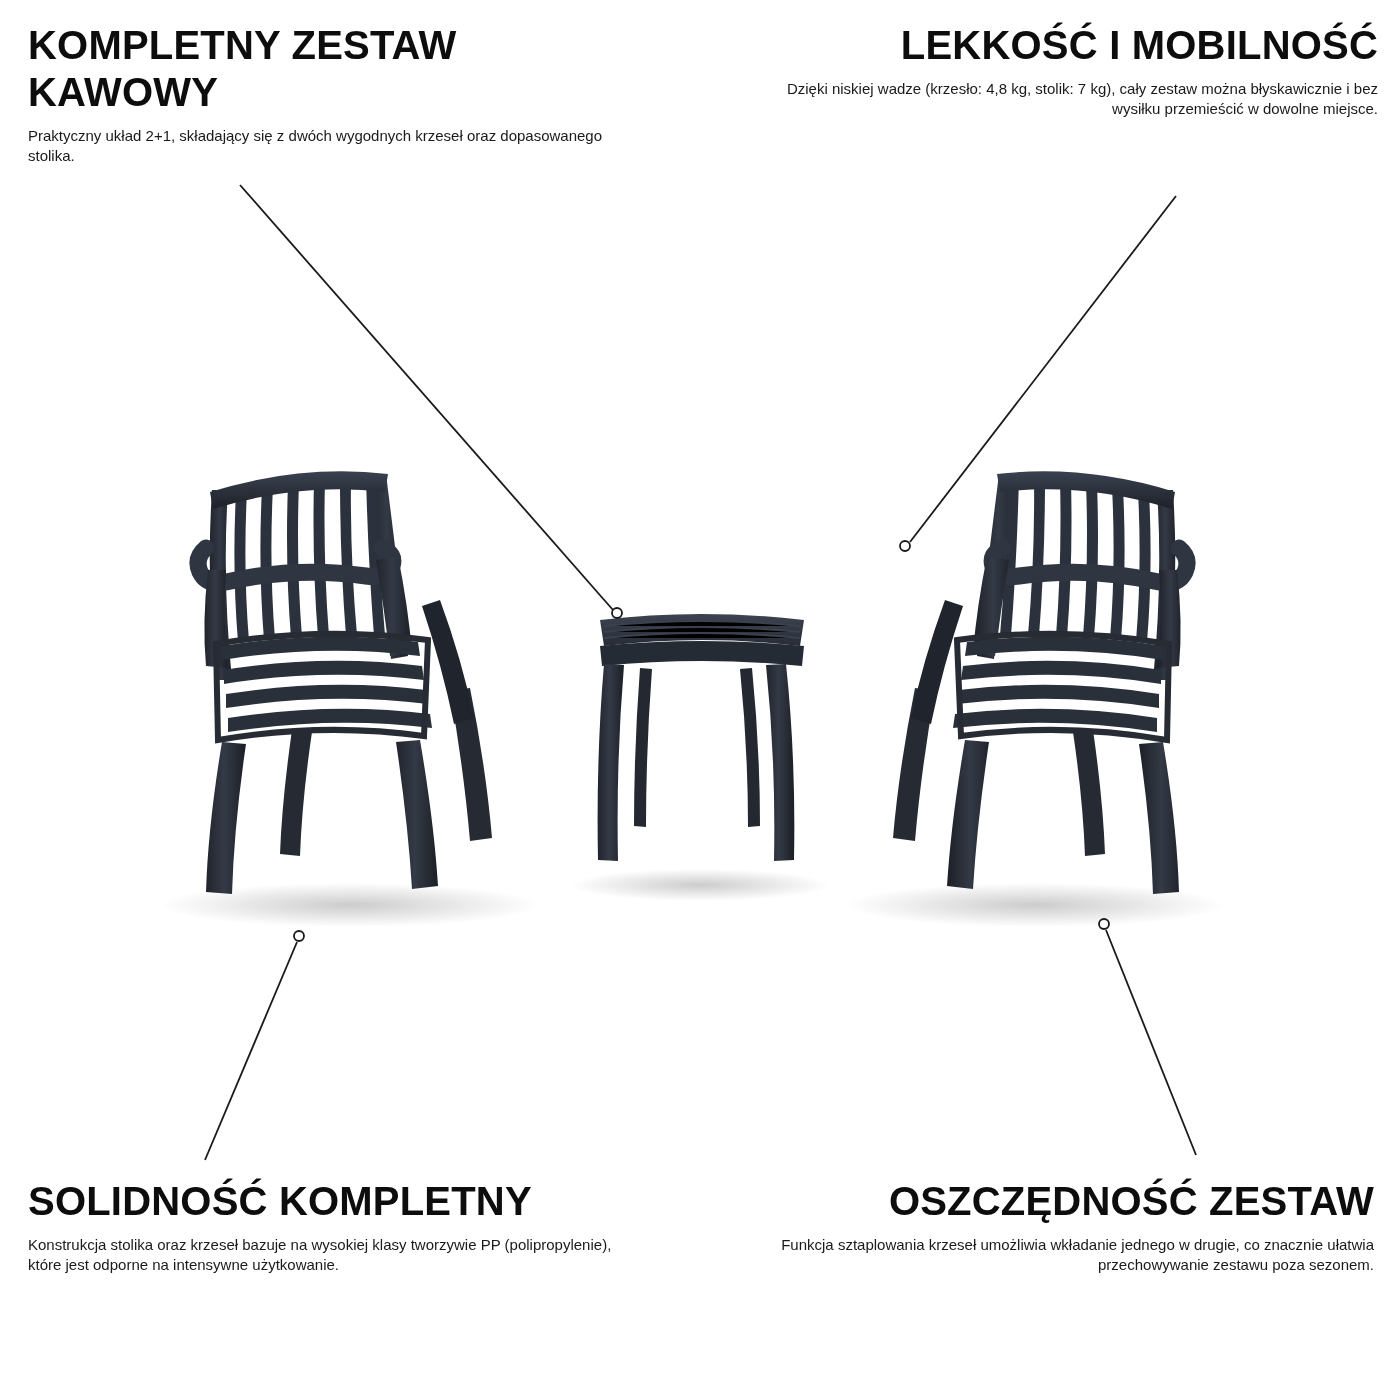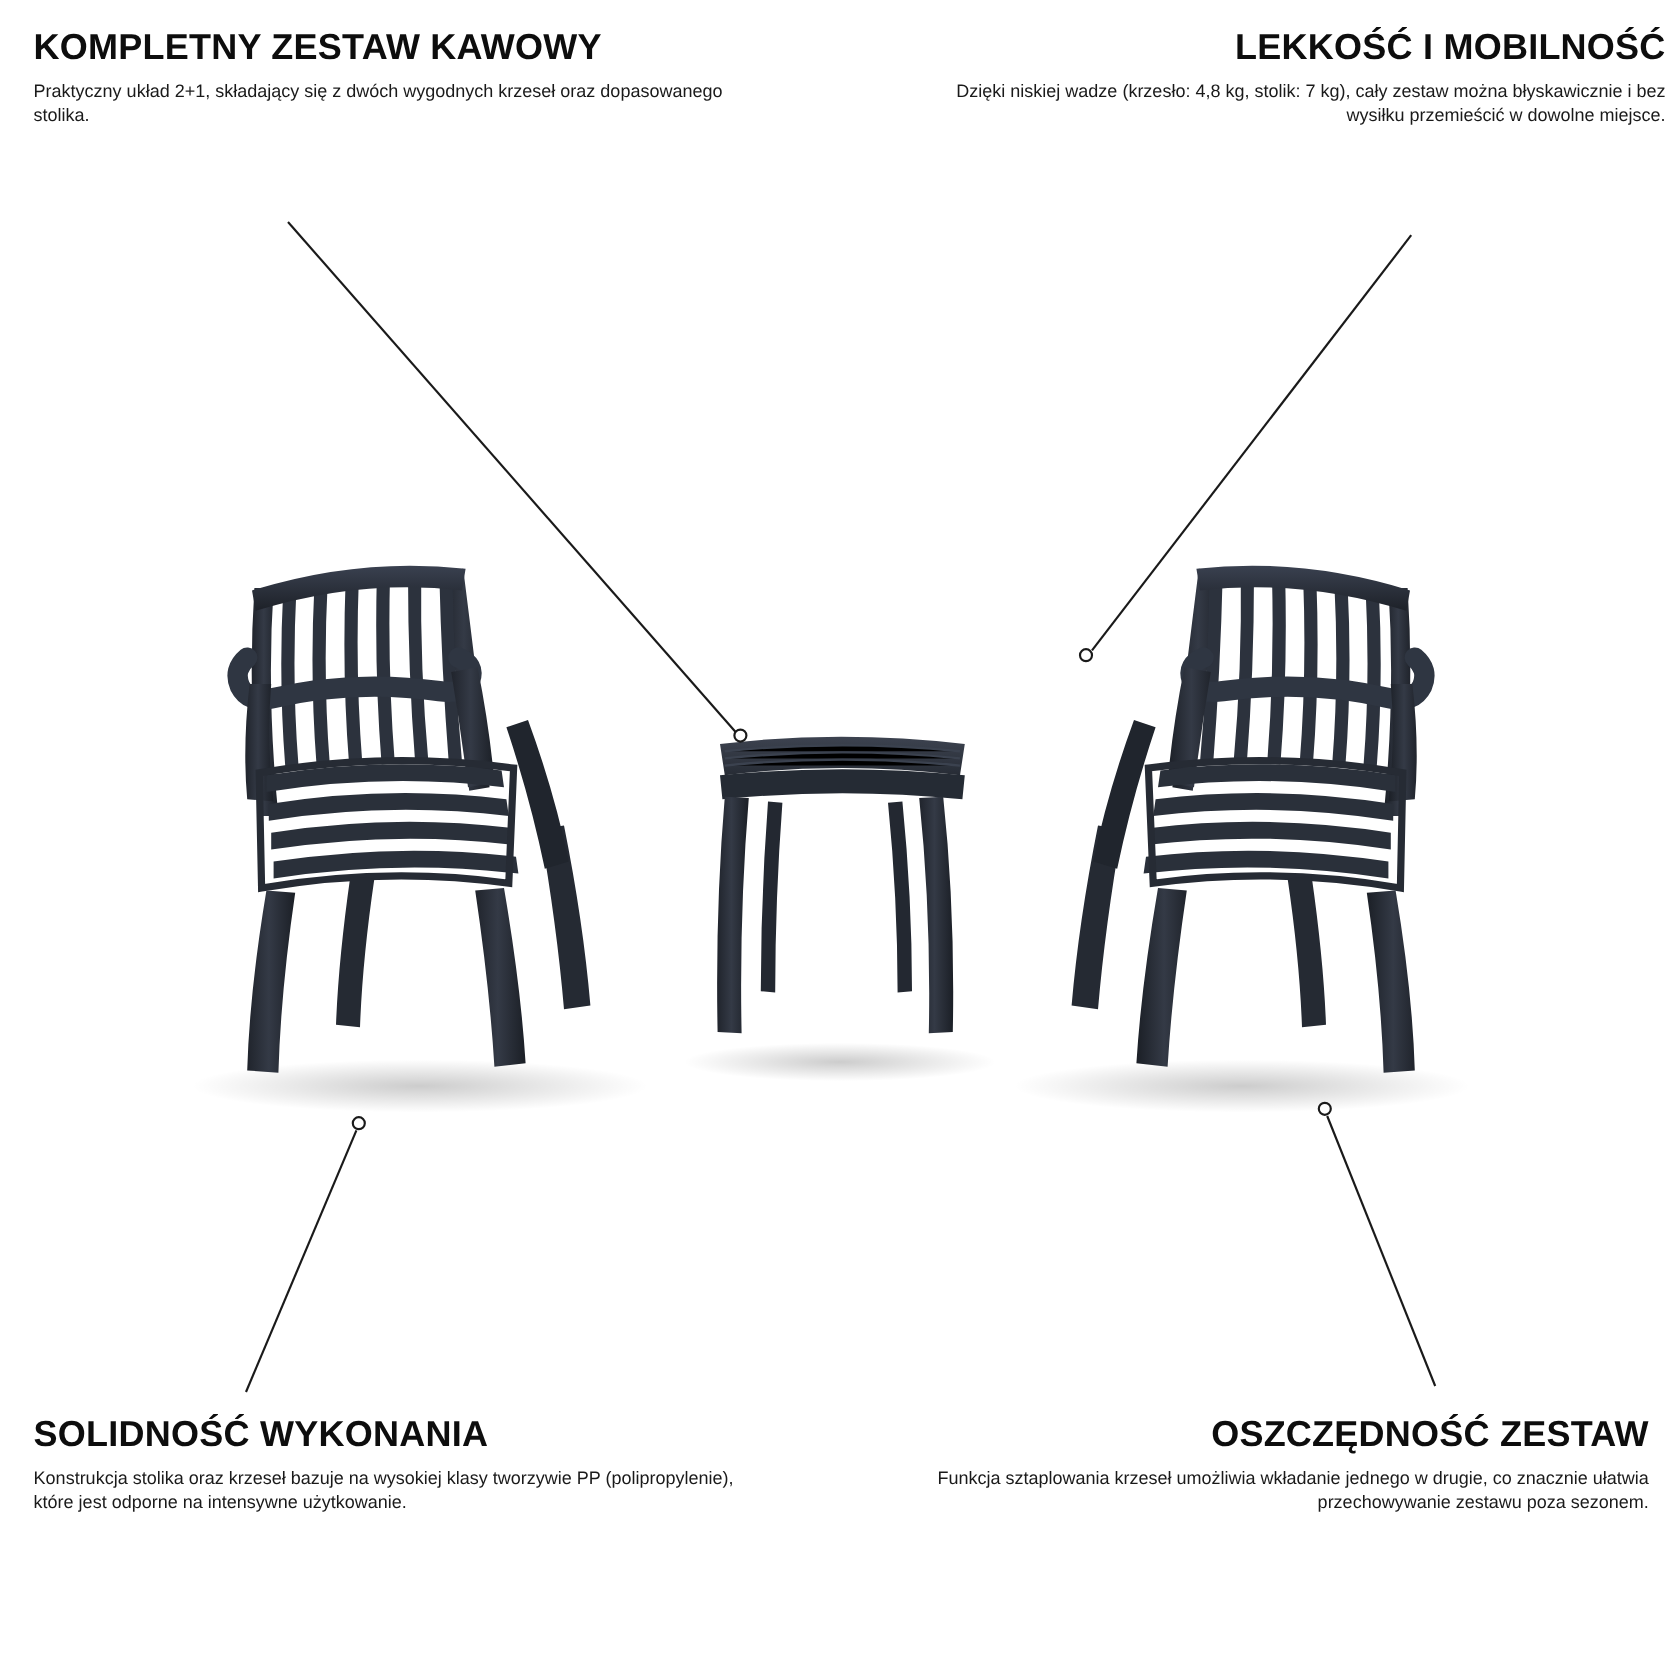--- a/index.html
+++ b/index.html
@@ -15,36 +15,36 @@
     position: relative;
     width: 1400px;
     height: 1400px;
     background: #ffffff;
   }
 
   
   .block { position: absolute; }
   .block h2 {
     margin: 0 0 10px 0;
-    font-size: 30px;
+    font-size: 40px;
     font-weight: 700;
     letter-spacing: 0.2px;
     line-height: 1.18;
     color: #0d0d0d;
   }
   .block p {
     margin: 0;
     font-size: 15px;
     line-height: 1.33;
     color: #1a1a1a;
     font-weight: 400;
   }
 
   #b-topleft  { left: 28px;  top: 22px;  width: 620px; text-align: left; }
-  #b-topright { right: 12px; top: 22px;  width: 610px; text-align: right; }
+  #b-topright { right: 22px; top: 22px;  width: 610px; text-align: right; }
   #b-botleft  { left: 28px;  top: 1178px; width: 620px; text-align: left; }
   #b-botright { right: 26px; top: 1178px; width: 620px; text-align: right; }
 
   #b-topright h2, #b-botright h2 { text-align: right; }
   #b-topleft h2,  #b-botleft h2  { text-align: left; }
 
   
   #callouts {
     position: absolute;
     left: 0; top: 0;
@@ -193,21 +193,21 @@
     <h2>KOMPLETNY ZESTAW KAWOWY</h2>
     <p>Praktyczny układ 2+1, składający się z dwóch wygodnych krzeseł oraz dopasowanego stolika.</p>
   </div>
 
   <div class="block" id="b-topright">
     <h2>LEKKOŚĆ I MOBILNOŚĆ</h2>
     <p>Dzięki niskiej wadze (krzesło: 4,8 kg, stolik: 7 kg), cały zestaw można błyskawicznie i bez wysiłku przemieścić w dowolne miejsce.</p>
   </div>
 
   <div class="block" id="b-botleft">
-    <h2>SOLIDNOŚĆ WYKONANIA</h2>
+    <h2>SOLIDNOŚĆ KOMPLETNY</h2>
     <p>Konstrukcja stolika oraz krzeseł bazuje na wysokiej klasy tworzywie PP (polipropylenie), które jest odporne na intensywne użytkowanie.</p>
   </div>
 
   <div class="block" id="b-botright">
     <h2>OSZCZĘDNOŚĆ ZESTAW</h2>
     <p>Funkcja sztaplowania krzeseł umożliwia wkładanie jednego w drugie, co znacznie ułatwia przechowywanie zestawu poza sezonem.</p>
   </div>
 
 </div>
 

